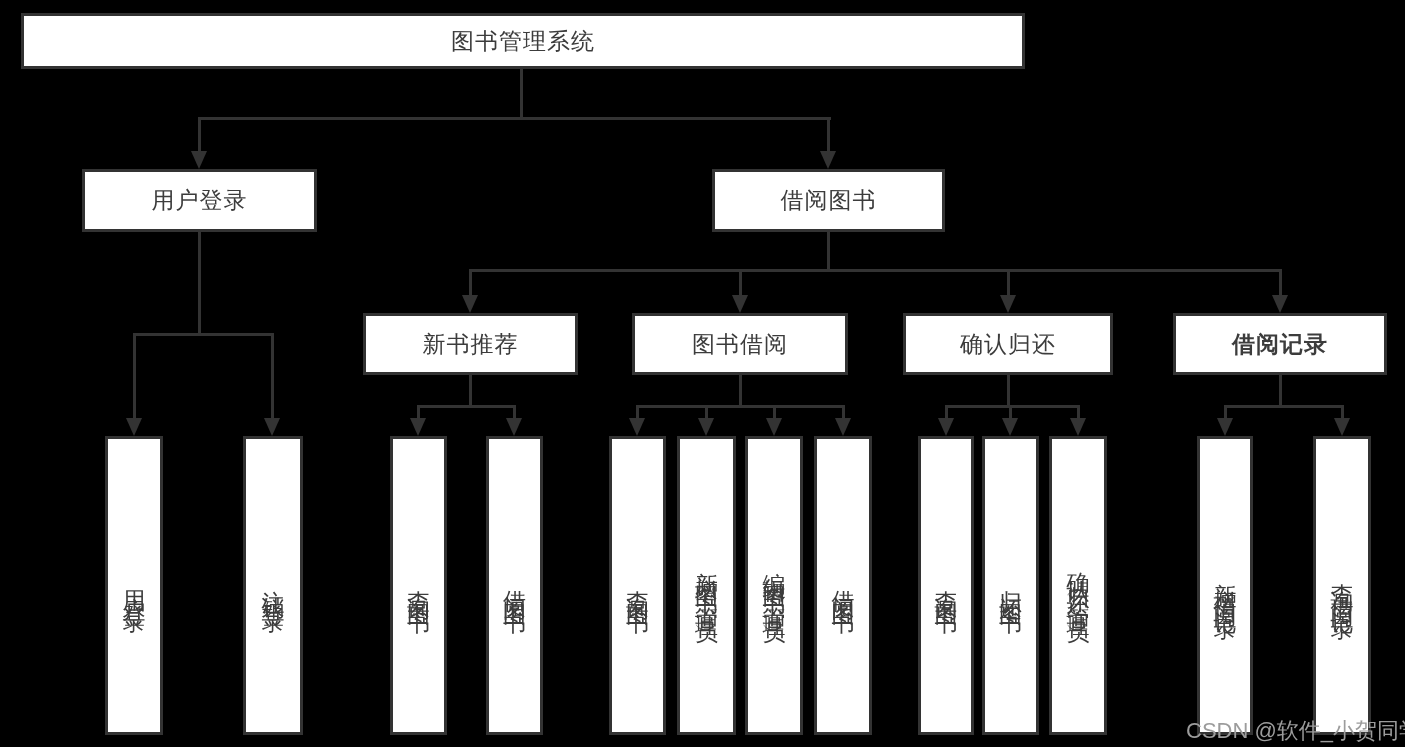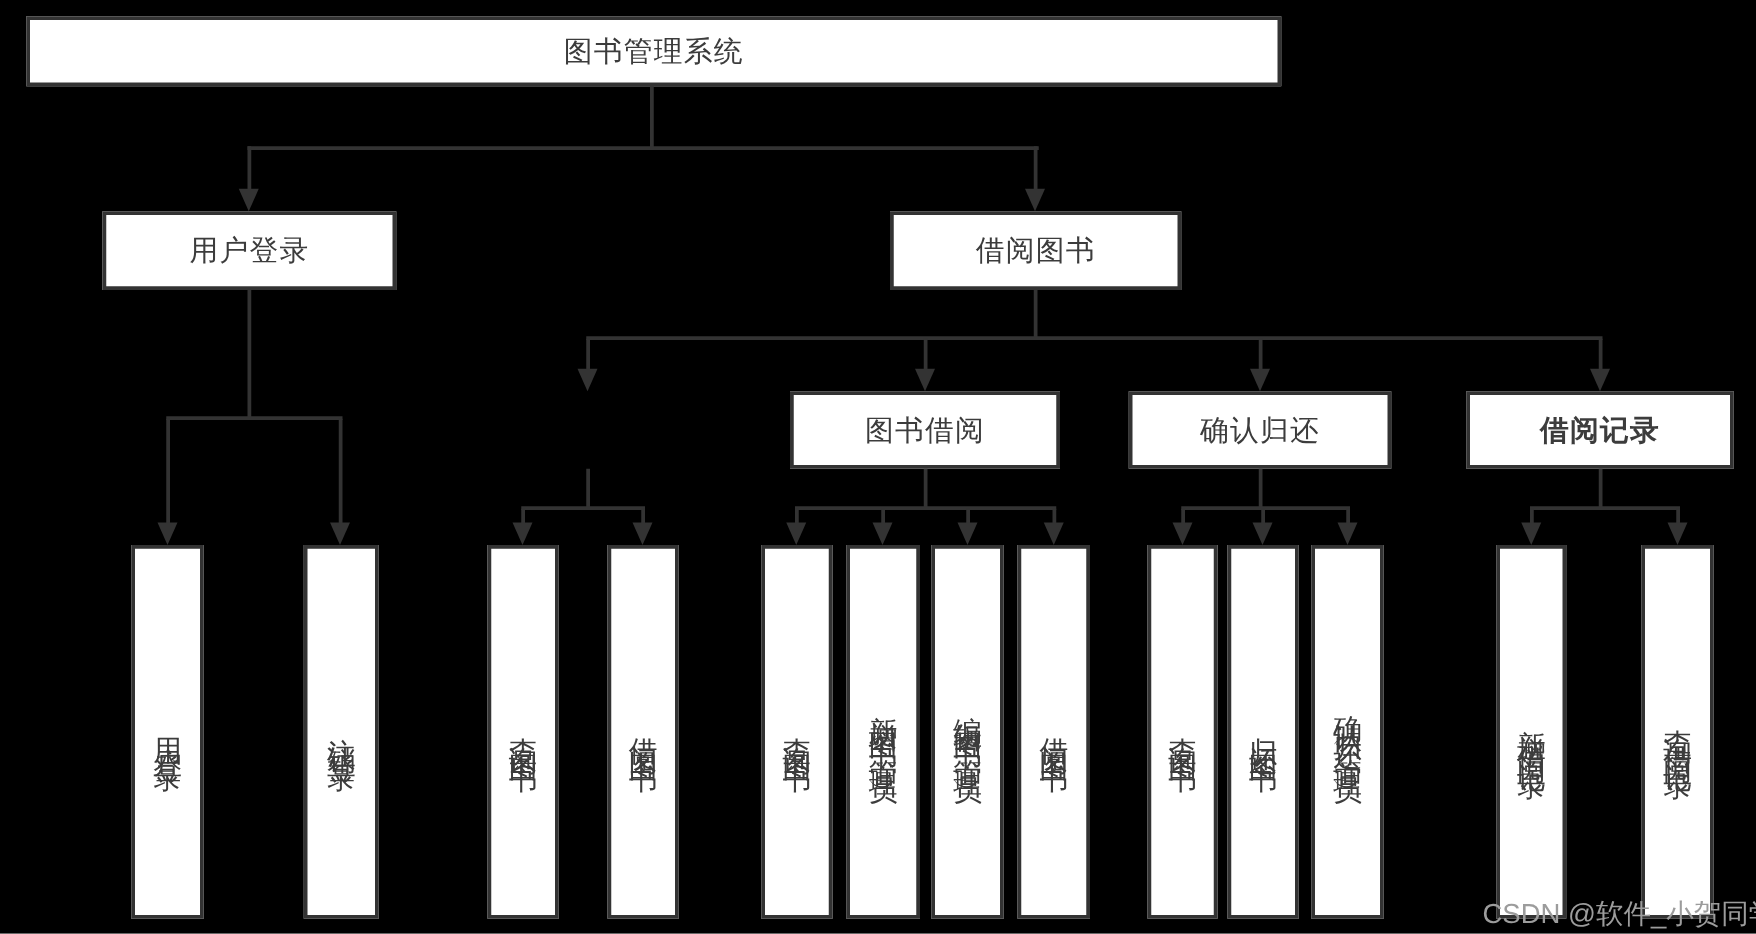--- a/index.html
+++ b/index.html
@@ -90,20 +90,23 @@
   <div class="hline" style="left:469px; top:269px; width:813px;"></div>
   <div class="vline" style="left:469px; top:271px; height:26px;"></div>
   <div class="vline" style="left:739px; top:271px; height:26px;"></div>
   <div class="vline" style="left:1007px; top:271px; height:26px;"></div>
   <div class="vline" style="left:1279px; top:271px; height:26px;"></div>
   <div class="arrow" style="left:462px; top:295px;"></div>
   <div class="arrow" style="left:732px; top:295px;"></div>
   <div class="arrow" style="left:1000px; top:295px;"></div>
   <div class="arrow" style="left:1272px; top:295px;"></div>
 
+  <div class="box" style="left:363px; top:313px; width:215px; height:62px;">
+    <span class="hlabel">新书推荐</span>
+  </div>
   <div class="box" style="left:632px; top:313px; width:216px; height:62px;">
     <span class="hlabel">图书借阅</span>
   </div>
   <div class="box" style="left:903px; top:313px; width:210px; height:62px;">
     <span class="hlabel">确认归还</span>
   </div>
   <div class="box" style="left:1173px; top:313px; width:214px; height:62px;font-weight:bold;">
     <span class="hlabel">借阅记录</span>
   </div>
 

